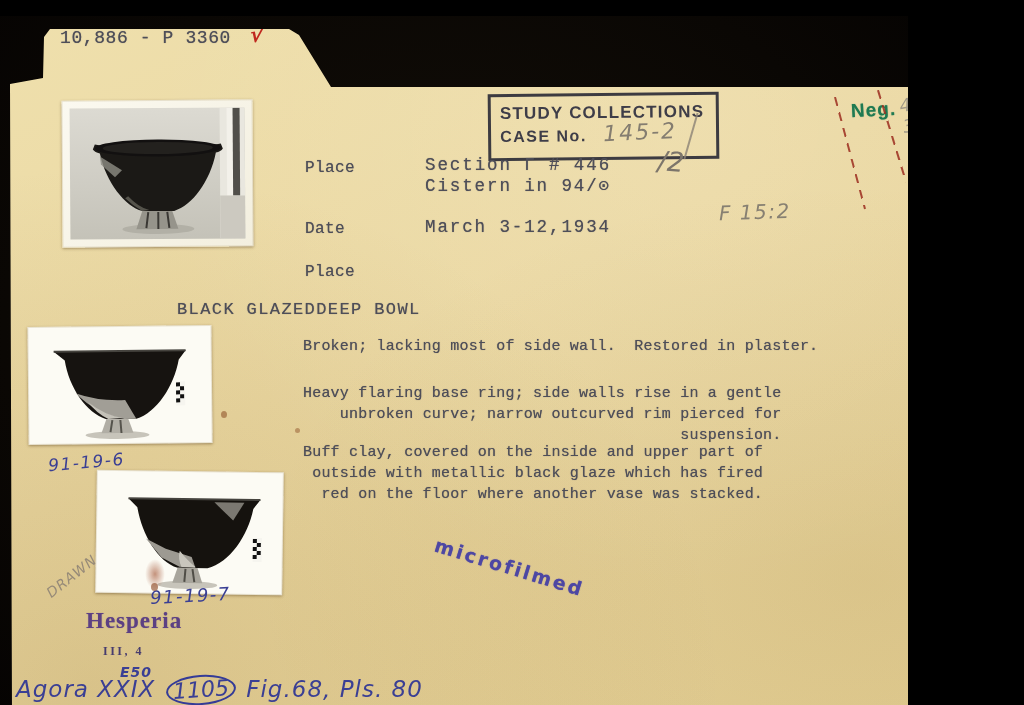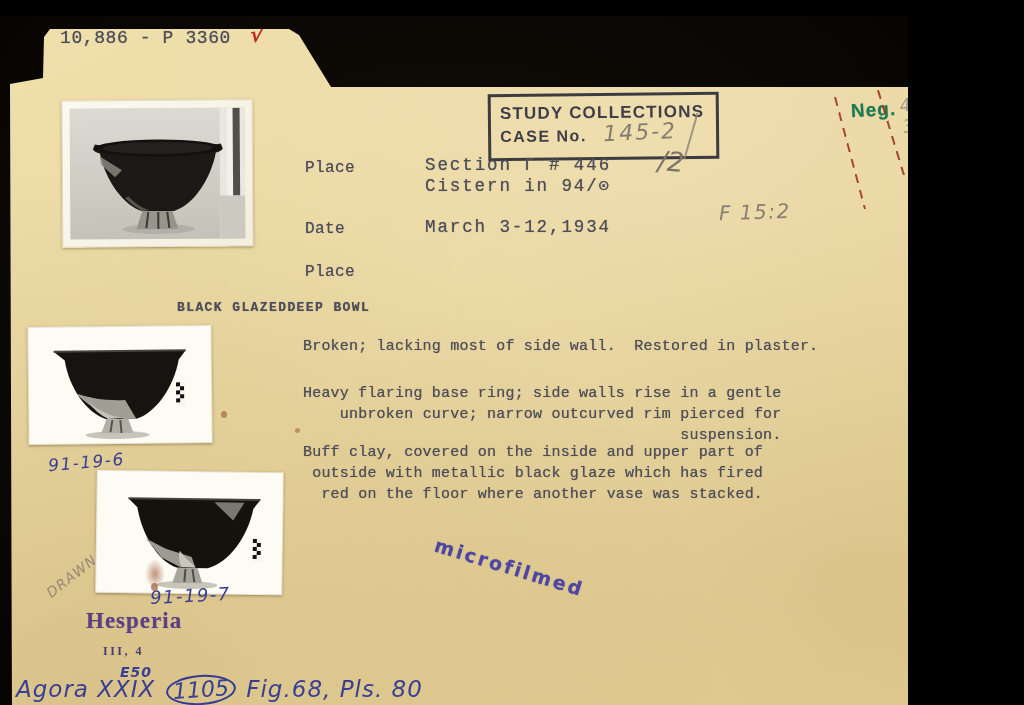--- a/index.html
+++ b/index.html
@@ -10,21 +10,21 @@
       radial-gradient(ellipse at 10% 95%, rgba(120,85,20,.14), transparent 55%),
       radial-gradient(ellipse at 95% 80%, rgba(120,85,20,.10), transparent 50%),
       linear-gradient(155deg,#efe0ad 0%, #ead7a1 45%, #e4cf94 100%);
     clip-path:polygon(12px 700px, 10px 68px, 43px 62px, 44px 21px, 50px 13px, 289px 13px, 299px 19px, 331px 71px, 987px 71px, 1000px 78px, 1004px 90px, 1004px 683px, 998px 694px, 988px 698px);
   }
   .abs{position:absolute;}
   .typed{font-family:"Liberation Mono","DejaVu Sans Mono",monospace;color:#4e4e58;text-shadow:0 0 0.8px rgba(78,78,90,.75);}
   .typed-lg{font-size:17.5px;line-height:21px;letter-spacing:1.9px;}
   .typed-md{font-size:16px;line-height:20px;letter-spacing:0.4px;}
   .typed-sm{font-size:15px;line-height:21px;letter-spacing:0.2px;}
-  .typed-title{font-size:13px;letter-spacing:1.4px;font-weight:bold;}
+  .typed-title{font-size:17px;letter-spacing:1.4px;}
   .pre{white-space:pre;text-align:right;}
   .pencil{font-family:"DejaVu Sans",sans-serif;font-style:italic;color:#8d8474;}
   .blue{font-family:"DejaVu Sans",sans-serif;font-style:italic;color:#3a3f94;}
   .print{position:absolute;background:linear-gradient(135deg,#fbf9f0,#f3efdf);box-shadow:0 1px 3px rgba(70,45,10,.45), inset 0 0 0 1px rgba(180,160,110,.25);}
   .stampbox{position:absolute;border:3px solid #2e2e38;opacity:.92;}
   .stamptext{font-family:"Liberation Sans",sans-serif;font-weight:bold;color:#303040;}
   .redline{position:absolute;width:2px;background:repeating-linear-gradient(180deg,#9c2d1f 0 9px, transparent 9px 16px);opacity:.85;}
   .speck{position:absolute;border-radius:50%;}
   .circled{display:inline-block;border:2.5px solid #343b97;border-radius:50%;padding:0 5px 1px 5px;transform:rotate(-4deg);}
 </style>

